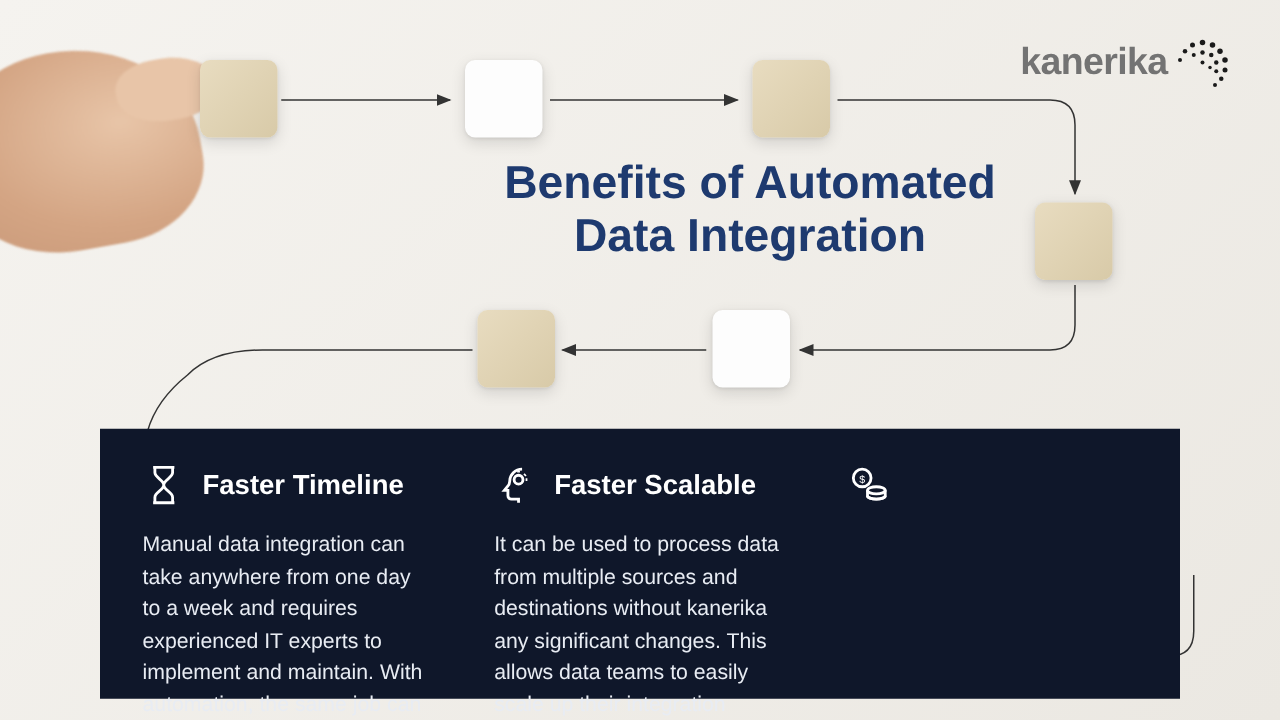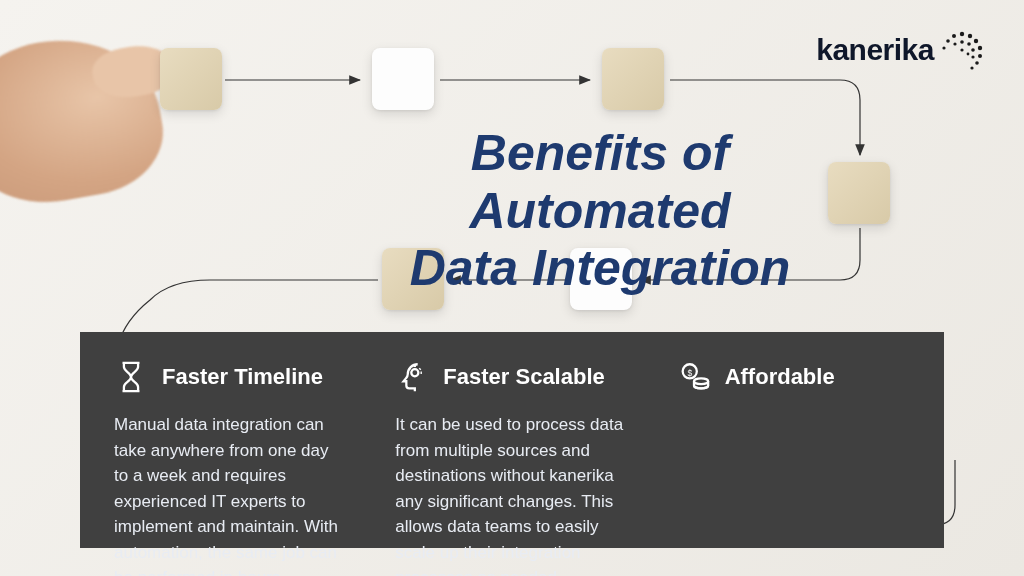--- a/index.html
+++ b/index.html
@@ -66,50 +66,49 @@
       position: absolute;
       top: 28px;
       right: 40px;
       display: flex;
       align-items: center;
       gap: 6px;
     }
     .logo-text {
       font-size: 30px;
       font-weight: 700;
-      color: #0f172a;
+      color: #737373;
       letter-spacing: -0.5px;
     }
     .logo-dots {
       width: 44px;
       height: 44px;
     }
 
     
     .title {
       position: absolute;
       top: 125px;
       left: 335px;
       width: 530px;
-      font-size: 50px;
+      font-size: 37px;
       font-weight: 700;
       color: #1e3a6f;
       line-height: 1.15;
       text-align: center;
-      font-style: italic;
     }
 
     
     .panel {
       position: absolute;
-      bottom: 28px;
+      bottom: 17px;
       left: 80px;
       width: 864px;
       height: 216px;
-      background: #404040;
+      background: #0f172a;
       display: flex;
       padding: 28px 10px 24px 10px;
       gap: 0;
     }
     .col {
       flex: 1;
       padding: 0 24px;
       color: #fff;
     }
     .col-head {
@@ -226,17 +225,16 @@
 
   <div class="col">
     <div class="col-head">
       <svg class="col-icon" viewBox="0 0 24 24" fill="none" stroke="#fff" stroke-width="1.6">
         <circle cx="9" cy="8" r="5"></circle>
         <text x="9" y="11" font-size="6" text-anchor="middle" fill="#fff" stroke="none">$</text>
         <ellipse cx="17" cy="15" rx="5" ry="2"></ellipse>
         <path d="M12 15v3c0 1.1 2.2 2 5 2s5-.9 5-2v-3"></path>
         <path d="M12 18c0 1.1 2.2 2 5 2s5-.9 5-2"></path>
       </svg>
-      <div class="col-title">Affordable</div>
     </div>
   </div>
 
 </div>
 
 </body></html>

